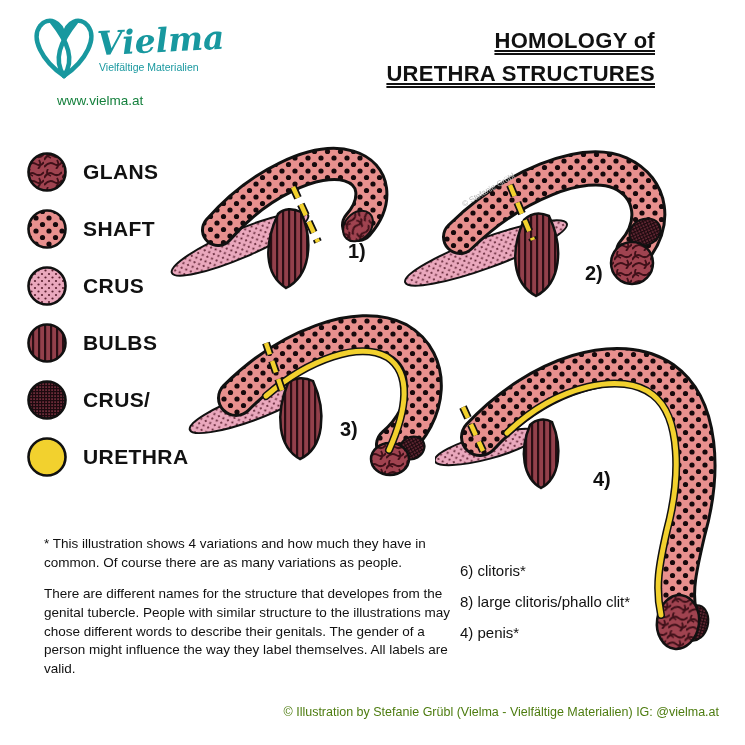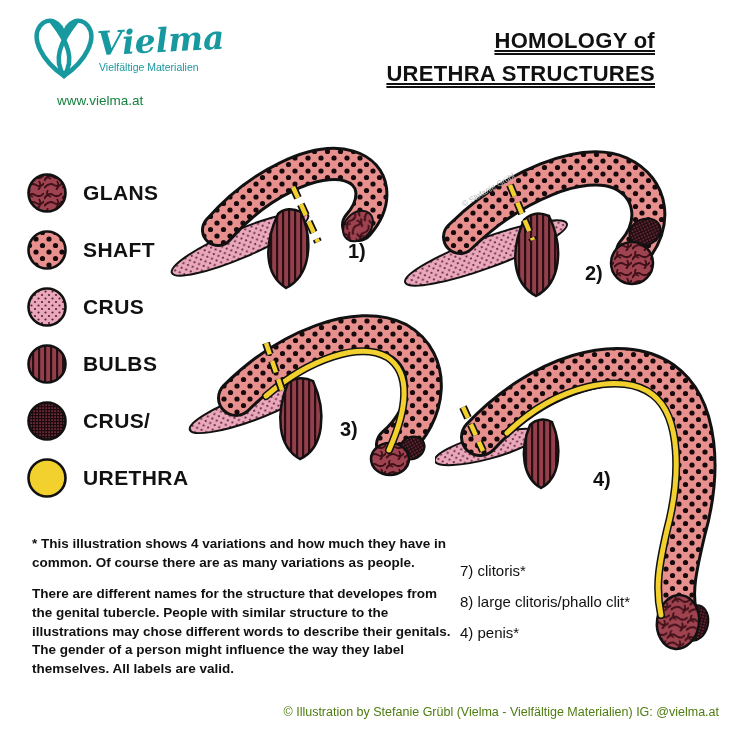--- a/index.html
+++ b/index.html
@@ -19,30 +19,30 @@
   }
   .brand-tagline { font-size:10.5px; color:#18989f; margin-top:4px; margin-left:-4px; }
   .brand-site { font-size:13.5px; color:#15803d; margin-top:5px; margin-left:32px; }
 
   
   .title { left:355px; top:24px; width:300px; text-align:right;
     font-weight:700; font-size:22px; line-height:1.5; letter-spacing:0.3px;text-decoration:underline; }
   .title .u { text-decoration:underline; text-underline-offset:5px; text-decoration-thickness:2px; }
 
   
-  .legend { left:26px; top:172px; }
+  .legend { left:26px; top:151px; }
   .legend-item { display:flex; align-items:center; gap:15px; margin-bottom:15px; }
   .legend-label { font-size:21px; font-weight:700; letter-spacing:0.4px; line-height:1.08; }
 
   
   .fig { position:absolute; }
   .fig-num { position:absolute; font-size:20px; font-weight:600; }
 
   
-  .notes { left:32px; top:535px; width:422px; font-size:13.5px; font-weight:700; line-height:1.38; }
+  .notes { left:44px; top:535px; width:422px; font-size:13.5px; font-weight:400; line-height:1.38; }
   .notes p { margin:0 0 13px 0; }
 
   
   .variants { left:460px; top:562px; width:250px; font-size:15px; }
   .variants div { margin-bottom:14px; }
 
   
   .copyright { top:705px; right:26px; font-size:12.5px; color:#4d7c0f; }
 </style>
 </head>
@@ -203,20 +203,20 @@
     </svg>
   </div>
   <span class="fig-num" style="left:593px; top:468px;">4)</span>
 
   <div class="abs notes">
     <p>* This illustration shows 4 variations and how much they have in common. Of course there are as many variations as people.</p>
     <p>There are different names for the structure that developes from the genital tubercle. People with similar structure to the illustrations may chose different words to describe their genitals. The gender of a person might influence the way they label themselves. All labels are valid.</p>
   </div>
 
   <div class="abs variants">
-    <div>7) clitoris*</div>
+    <div>6) clitoris*</div>
     <div>8) large clitoris/phallo clit*</div>
     <div>4) penis*</div>
   </div>
 
   <div class="abs copyright">© Illustration by Stefanie Grübl (Vielma - Vielfältige Materialien) IG: @vielma.at</div>
 
 </div>
 
 </body></html>

